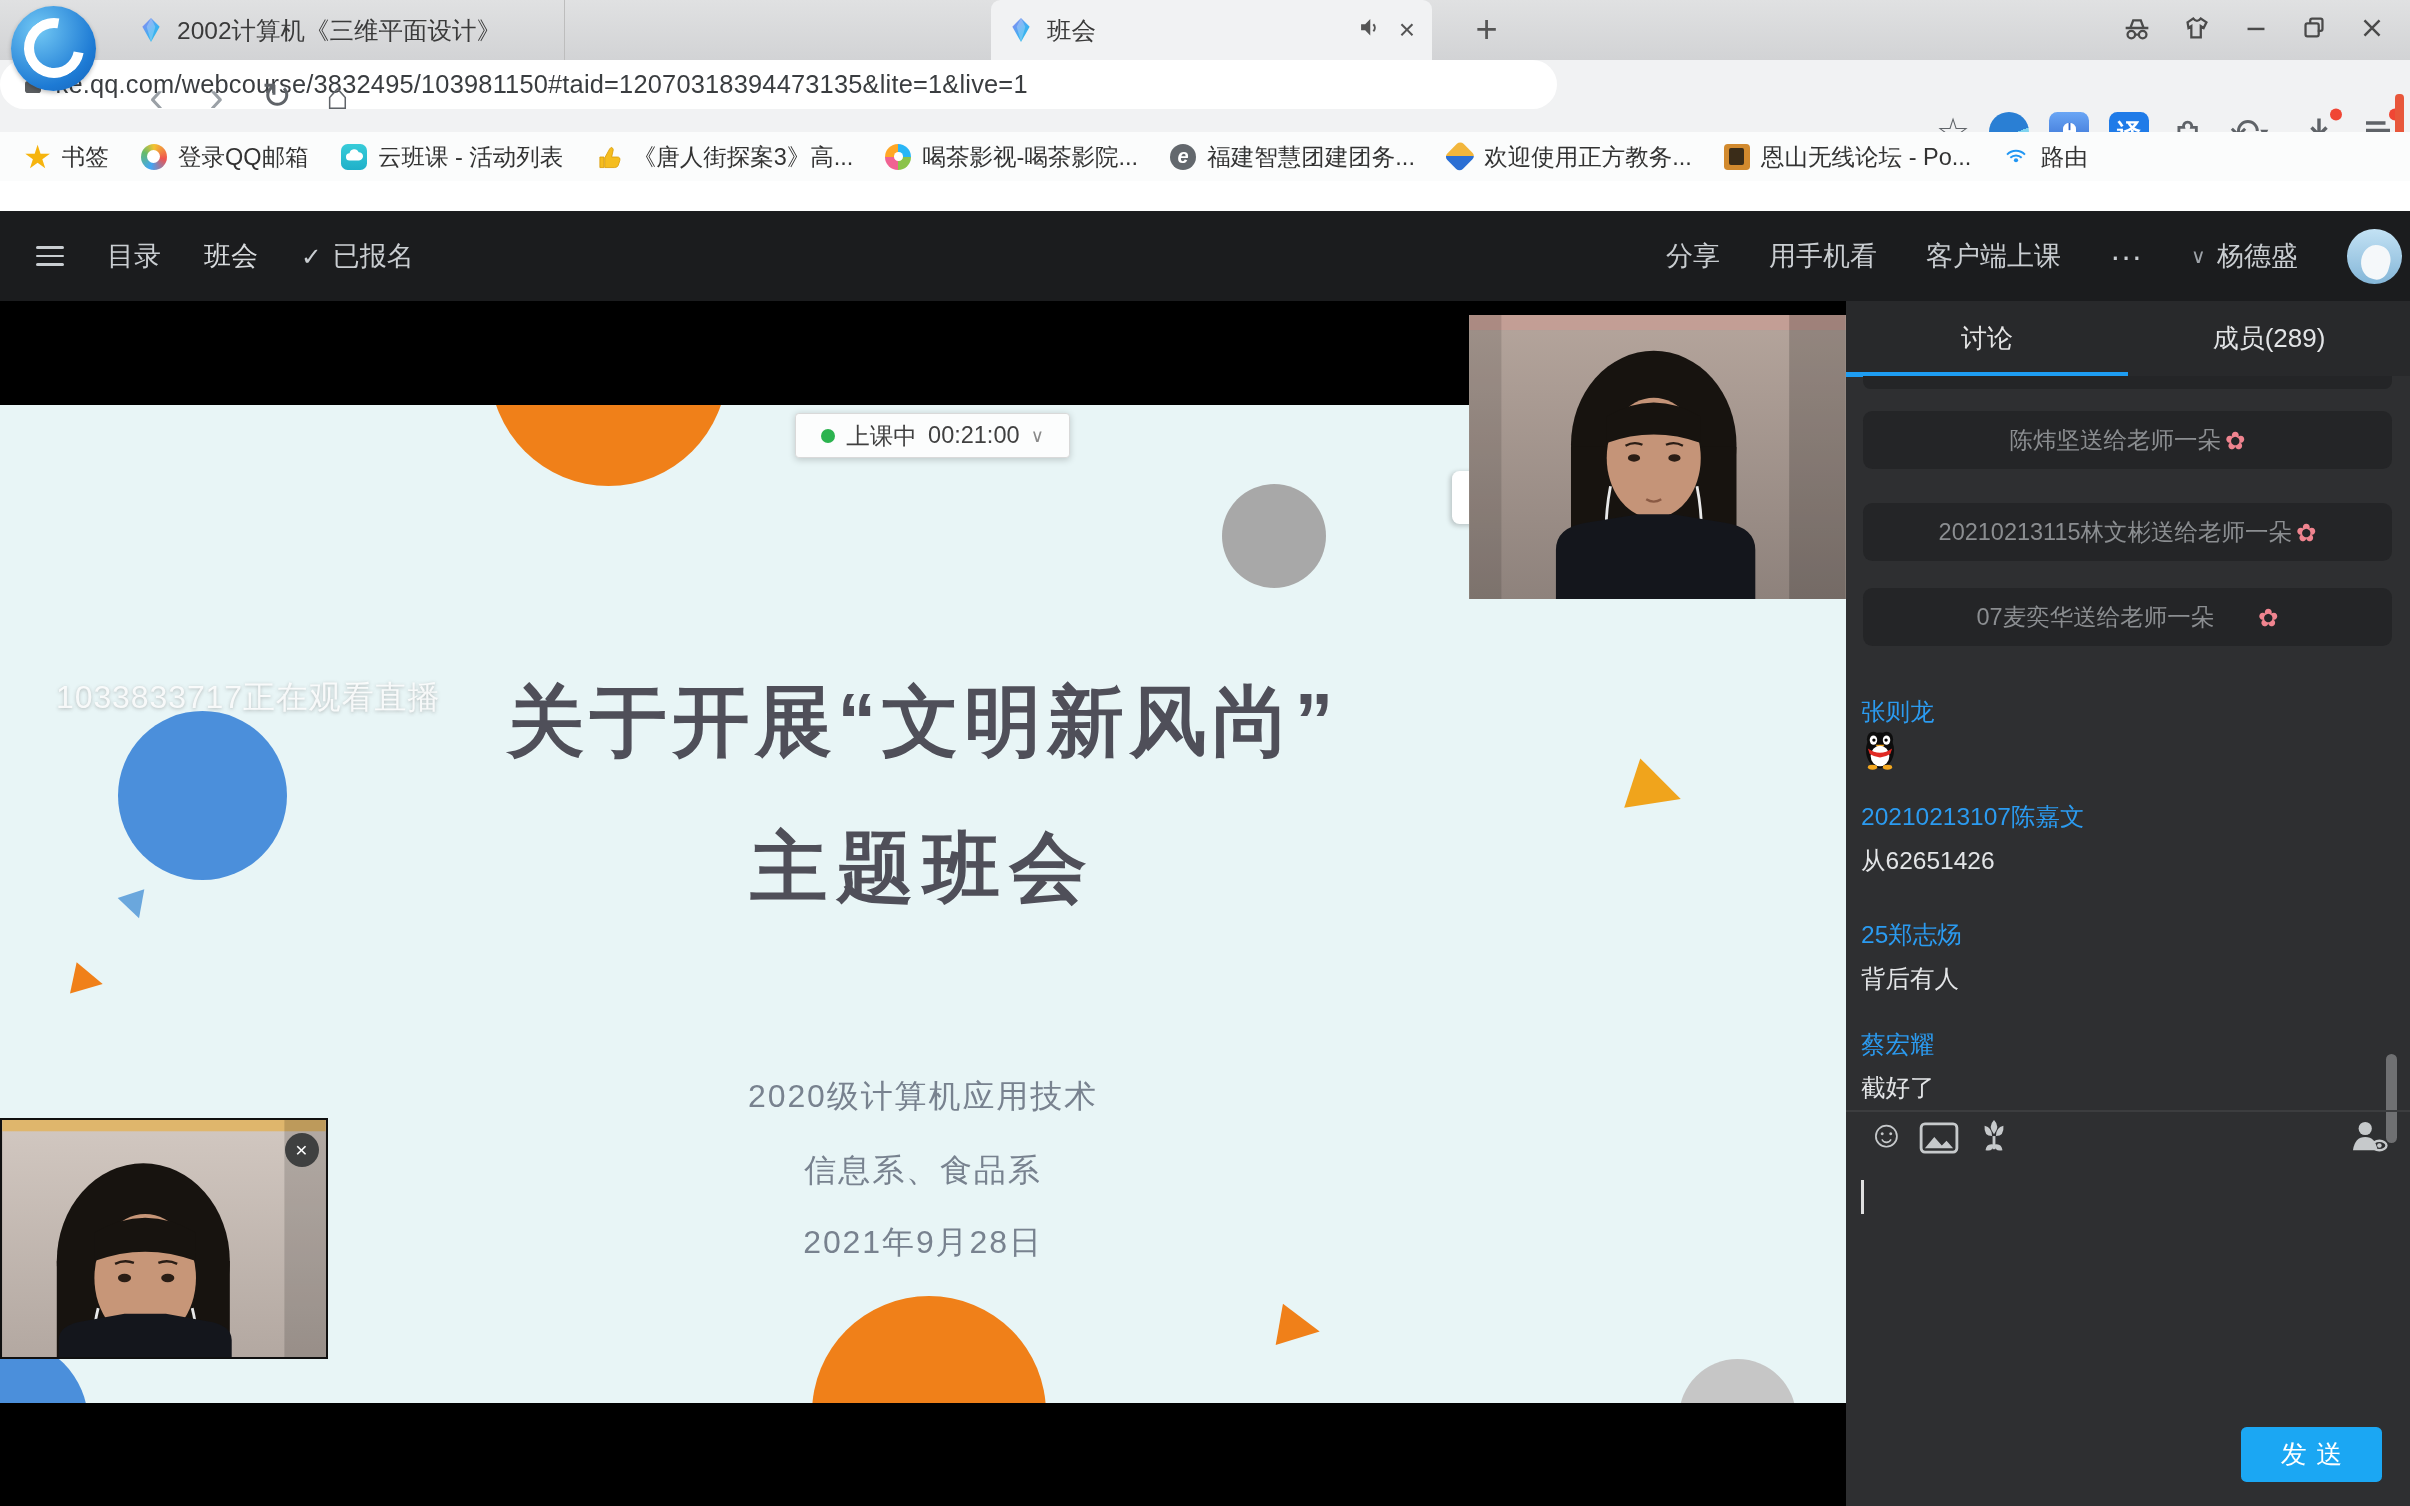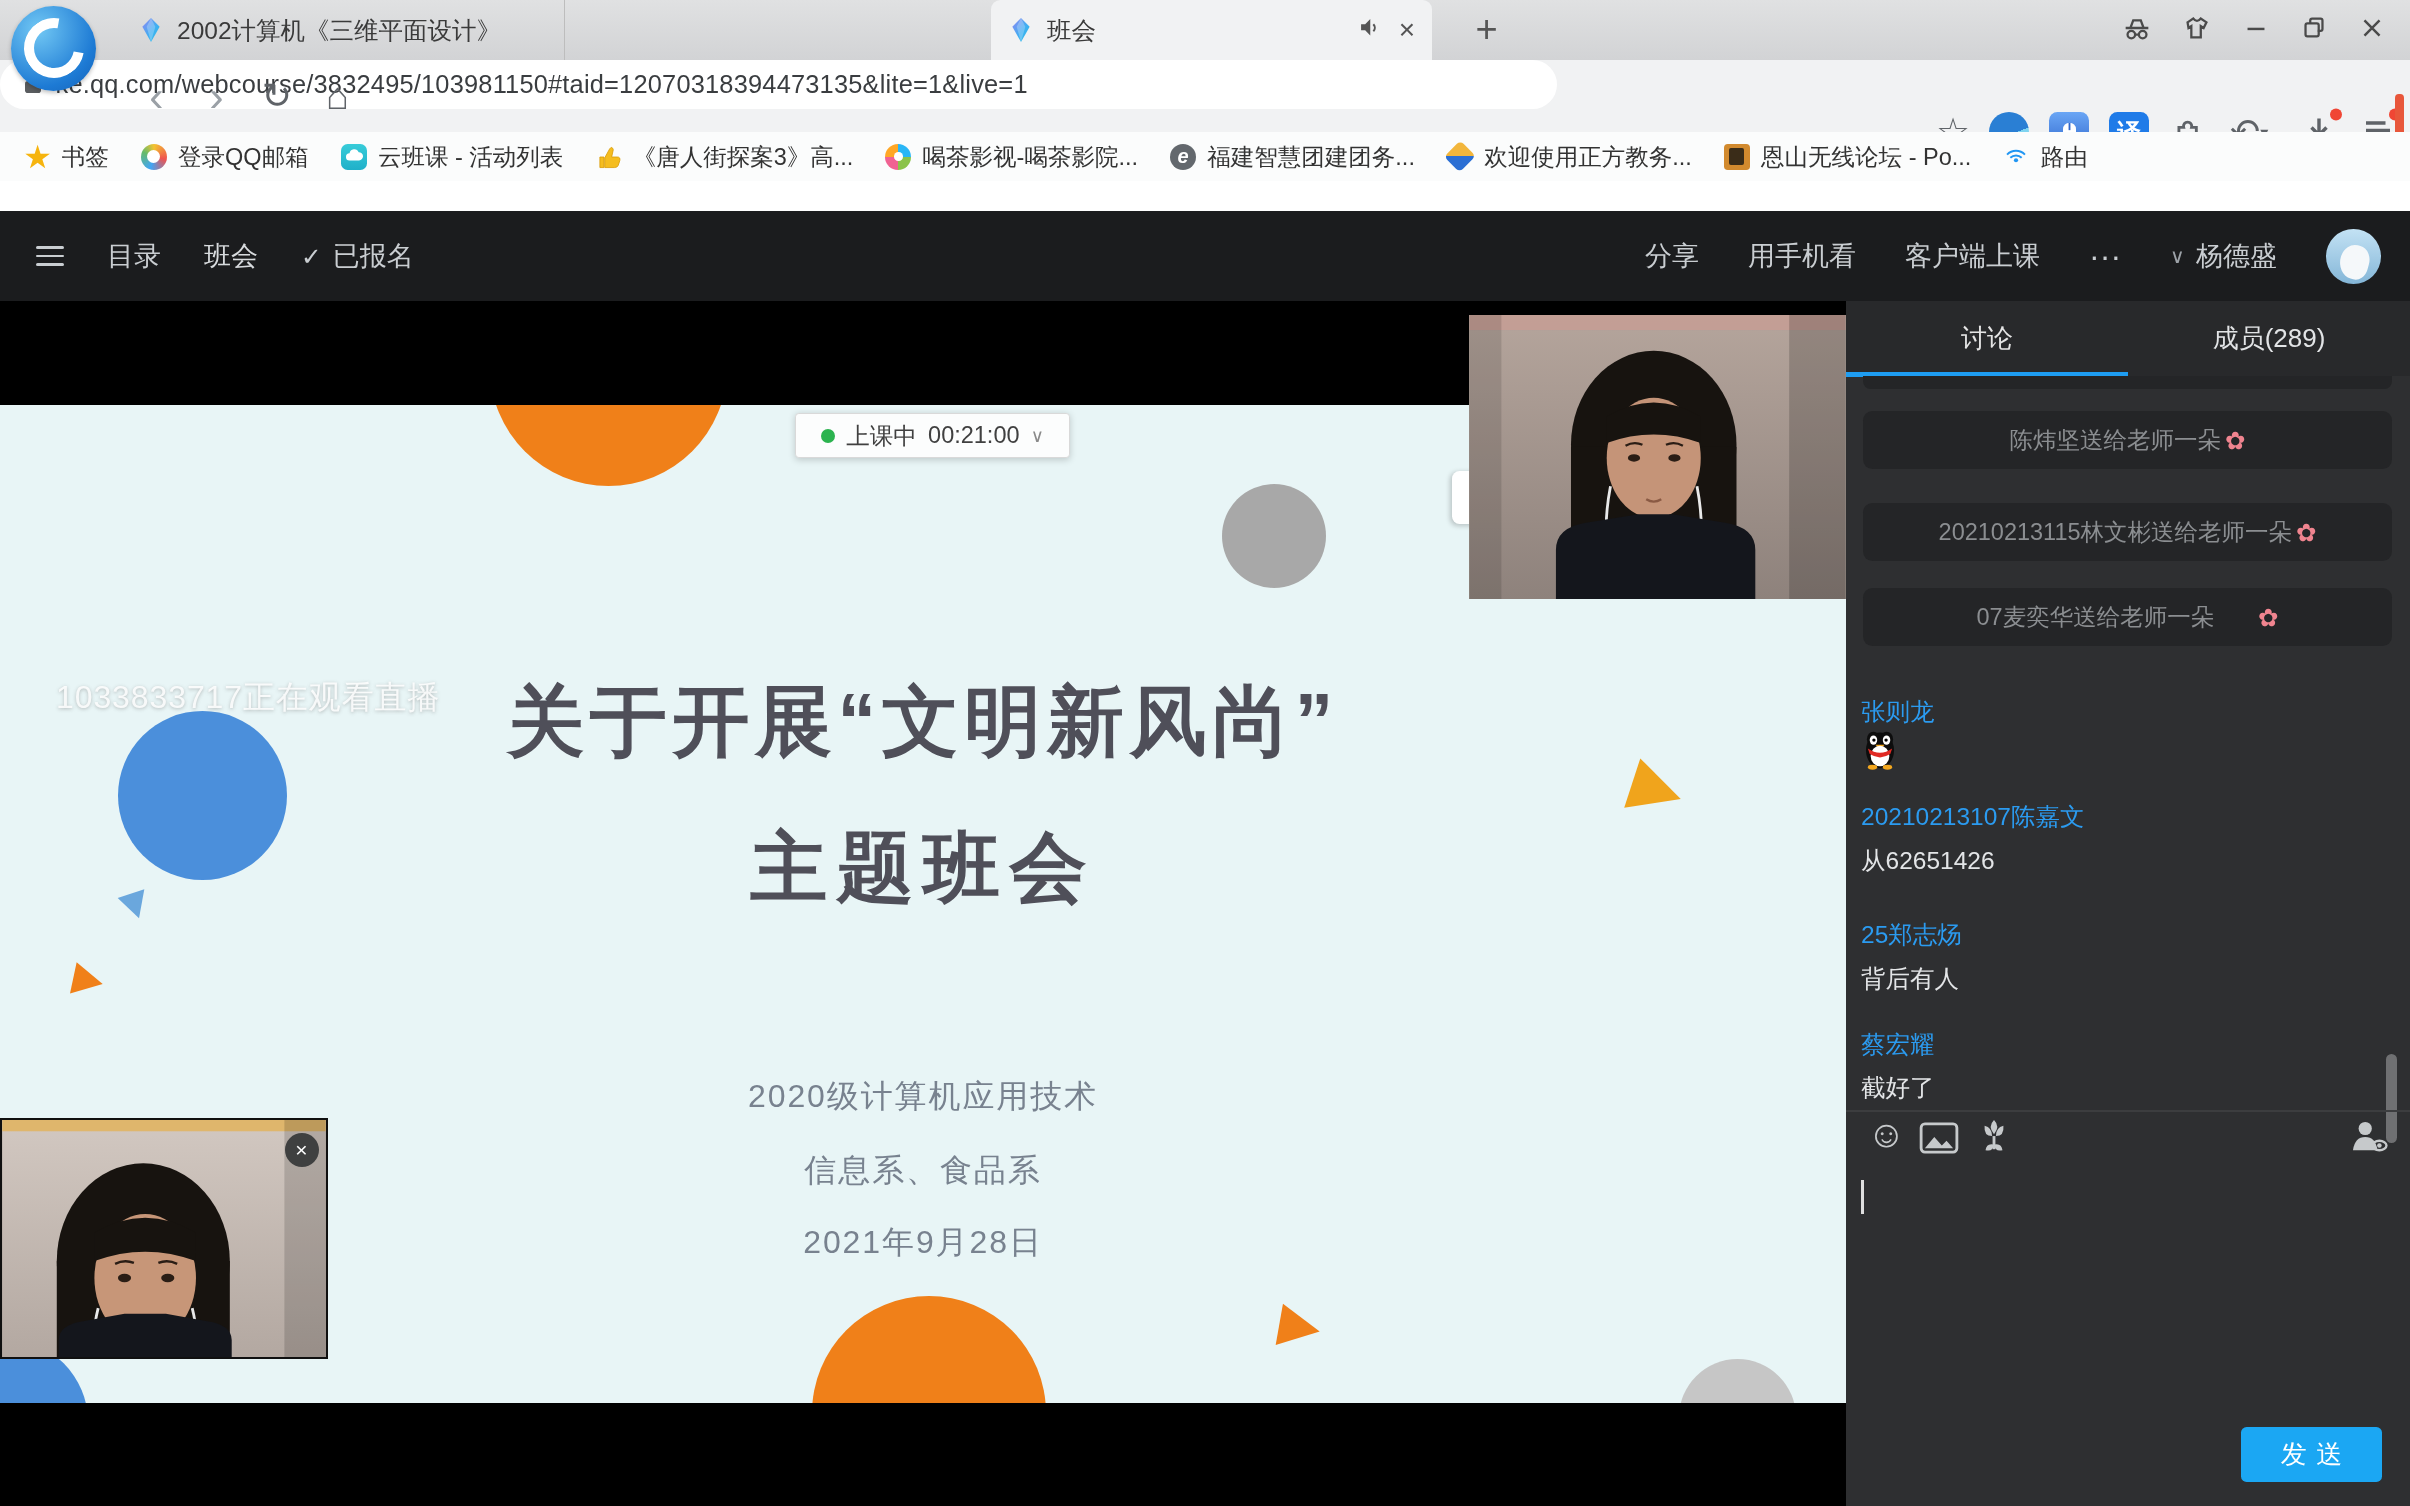--- a/index.html
+++ b/index.html
@@ -48,21 +48,21 @@
   .ic-pin{border-radius:50%;background:conic-gradient(#29b6f6 0 25%,#8bc34a 0 50%,#f06292 0 75%,#ffa726 0);position:relative;}
   .ic-pin i{width:8.5px;height:8.5px;background:#fff;border-radius:50%;}
   .ic-darke{border-radius:50%;background:#63686d;color:#fff;font-size:20px;font-weight:bold;font-style:italic;}
   .ic-zf{width:22.6px;height:22.6px;margin:1.9px;transform:rotate(45deg);border-radius:4.7px;
          background:linear-gradient(135deg,#f2b63c 0 50%,#2b6fd4 50% 100%);}
   .ic-enshan{border-radius:3.8px;background:#d28a2e;}
   .ic-enshan i{width:15px;height:17px;background:#3a2c18;border-radius:1.9px;}
   
   #gap{left:0;top:181px;width:2411px;height:30px;background:#fff;}
   #hd{left:0;top:211px;width:2411px;height:90px;background:#1b1c1e;display:flex;align-items:center;
-      color:#c9cdd1;font-size:27px;padding:0 30px 0 36px;box-sizing:border-box;}
+      color:#c9cdd1;font-size:27px;padding:0 9px 0 36px;box-sizing:border-box;}
   .hgl{display:flex;align-items:center;gap:43px;}
   .hgr{margin-left:auto;display:flex;align-items:center;gap:49px;}
   .burger{width:28px;display:flex;flex-direction:column;gap:5.6px;}
   .burger i{height:2.8px;background:#c9cdd1;border-radius:1.9px;}
   .avatar{width:55px;height:55px;border-radius:50%;background:linear-gradient(180deg,#c3e2f4,#84b6d8);
           position:relative;overflow:hidden;}
   .avatar i{position:absolute;left:26%;top:30%;width:52%;height:62%;background:#f5f8fa;
           border-radius:50% 50% 42% 58%;transform:rotate(16deg);}
   
   #player{left:0;top:301px;width:1846px;height:1205px;background:#000;}

